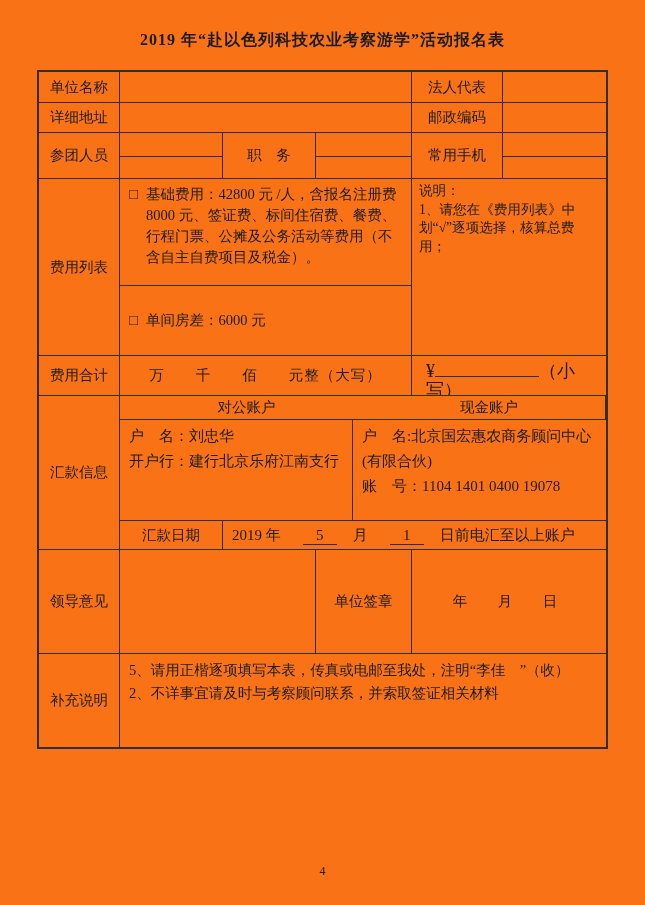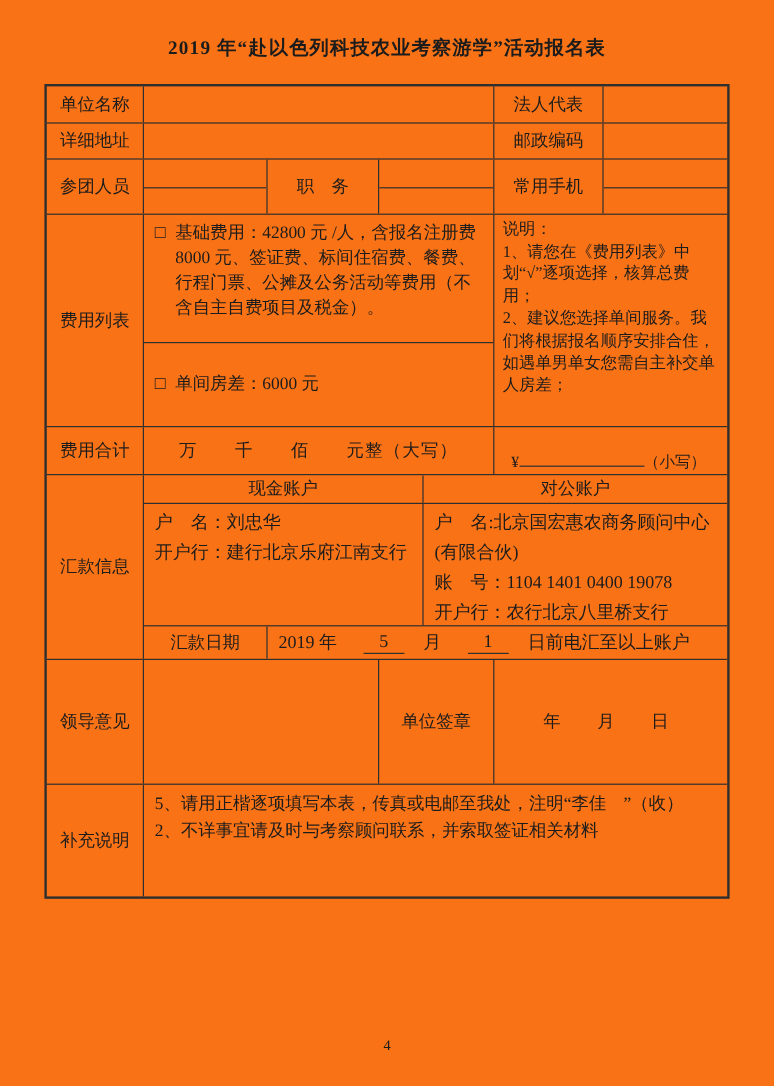--- a/index.html
+++ b/index.html
@@ -38,21 +38,21 @@
     border-top: 1px solid #2f2f2f;
   }
   .col { display: flex; flex-direction: column; }
   .subrow { display: flex; border-bottom: 1px solid #2f2f2f; }
   .subrow.last { border-bottom: none; }
   .opt { display: flex; align-items: flex-start; padding: 5px 6px 0 9px; line-height: 21px; }
   .opt.mid { align-items: center; padding-top: 0; }
   .chk { font-size: 15px; margin-right: 8px; line-height: 21px; }
   .notes { padding: 3px 5px 0 7px; line-height: 18.6px; font-size: 13.6px; }
   .uppercase-amt { display: flex; align-items: center; justify-content: center; letter-spacing: 1px; }
-  .lower-amt { padding: 6px 4px 0 14px; line-height: 19px; word-break: break-all; font-size: 13px; margin-top: 12px; }
+  .lower-amt { padding: 6px 4px 0 14px; line-height: 19px; word-break: break-all; font-size: 18px; }
   .uline { display: inline-block; border-bottom: 1px solid #2f2f2f; height: 15px; width: 104px; vertical-align: baseline; }
   .acct { padding: 4px 6px 0 9px; line-height: 25px; font-size: 15px; }
   .daterow-txt { display: flex; align-items: center; padding-left: 9px; font-size: 15px; gap: 10px; }
   .dval { display: inline-block; min-width: 34px; text-align: center; border-bottom: 1px solid #2f2f2f; margin: 0 6px; line-height: 18px; }
   .dsep { margin-right: 6px; }
   .supp { padding: 5px 6px 0 9px; line-height: 22.5px; }
   .pagenum {
     position: absolute; top: 864px; left: 0; right: 0;
     text-align: center; font-size: 12px;
   }
@@ -97,48 +97,46 @@
           <span>基础费用：42800 元 /人，含报名注册费 8000 元、签证费、标间住宿费、餐费、行程门票、公摊及公务活动等费用（不含自主自费项目及税金）。</span>
         </div>
         <div class="subrow last opt mid" style="height:69px">
           <span class="chk">□</span>
           <span>单间房差：6000 元</span>
         </div>
       </div>
       <div class="cell w194 end notes">
         <div>说明：</div>
         <div>1、请您在《费用列表》中划“√”逐项选择，核算总费用；</div>
-        <div>2、建议您选择单间服务。我们将根据报名顺序安排合住，如遇单男单女您需自主补交单人房差；</div>
       </div>
     </div>
 
     <div class="row" style="height:40px">
       <div class="cell lbl w81">费用合计</div>
       <div class="cell w292 uppercase-amt">万　　千　　佰　　元整（大写）</div>
       <div class="cell w194 end lower-amt">
         <span>¥</span><span class="uline"></span><span>（小写）</span>
       </div>
     </div>
 
     <div class="row" style="height:154px">
       <div class="cell lbl w81">汇款信息</div>
       <div class="cell w486 end col">
         <div class="subrow" style="height:24px">
+          <div class="cell lbl w253 end">对公账户</div>
           <div class="cell lbl w233">现金账户</div>
-          <div class="cell lbl w253 end">对公账户</div>
         </div>
         <div class="subrow" style="height:102px">
           <div class="cell w233 acct">
             <div>户　名：刘忠华</div>
             <div>开户行：建行北京乐府江南支行</div>
           </div>
           <div class="cell w253 end acct">
             <div>户　名:北京国宏惠农商务顾问中心(有限合伙)</div>
             <div>账　号：1104 1401 0400 19078</div>
-            <div>开户行：农行北京八里桥支行</div>
           </div>
         </div>
         <div class="subrow last" style="height:28px">
           <div class="cell lbl w103">汇款日期</div>
           <div class="cell w383 end daterow-txt">
             <span class="dsep">2019 年</span>
             <span class="dval">5</span>
             <span class="dsep">月</span>
             <span class="dval">1</span>
             <span>日前电汇至以上账户</span>

